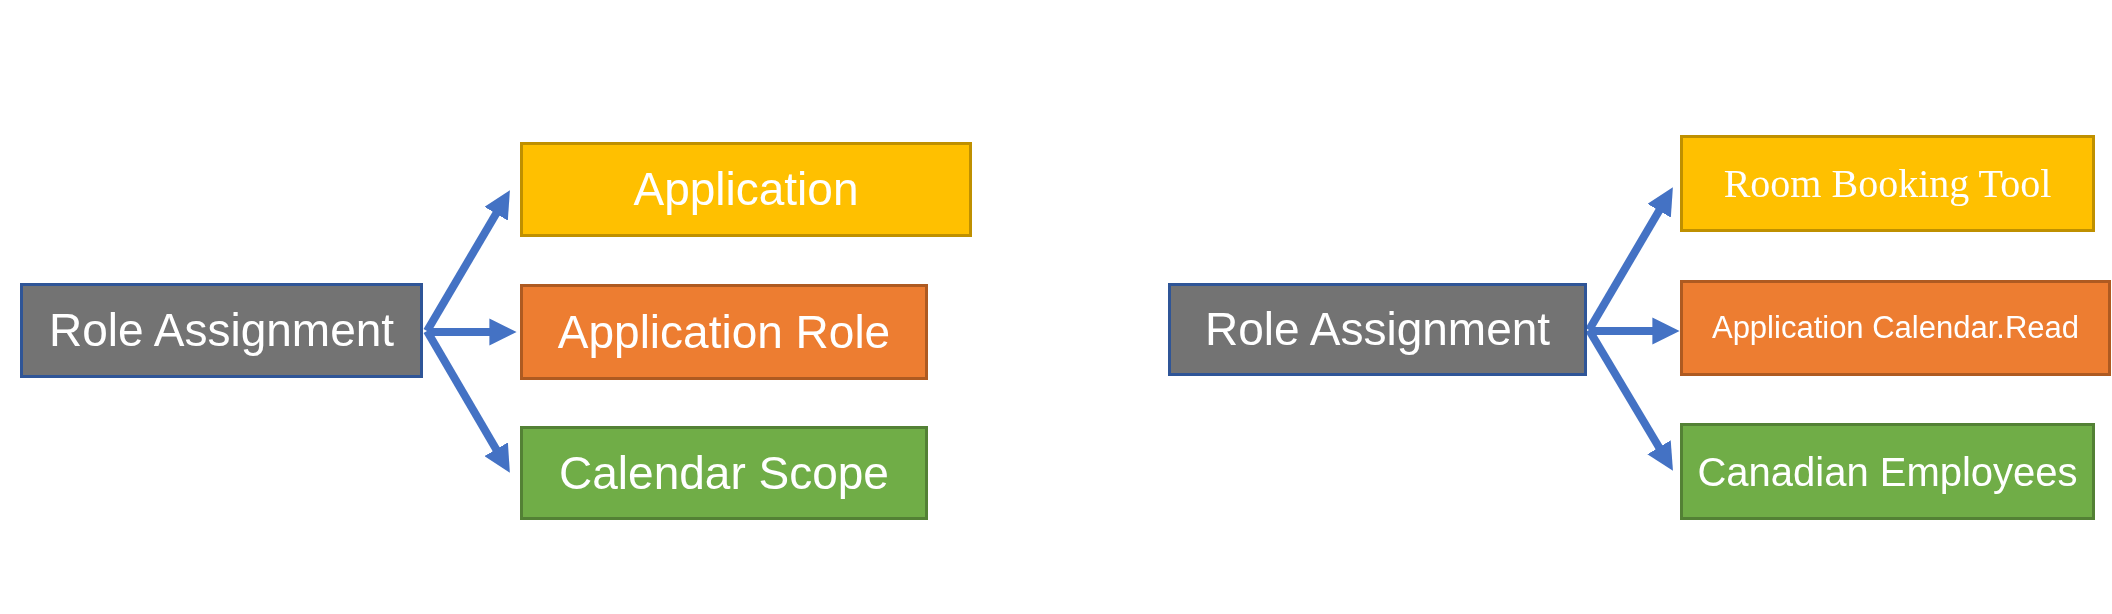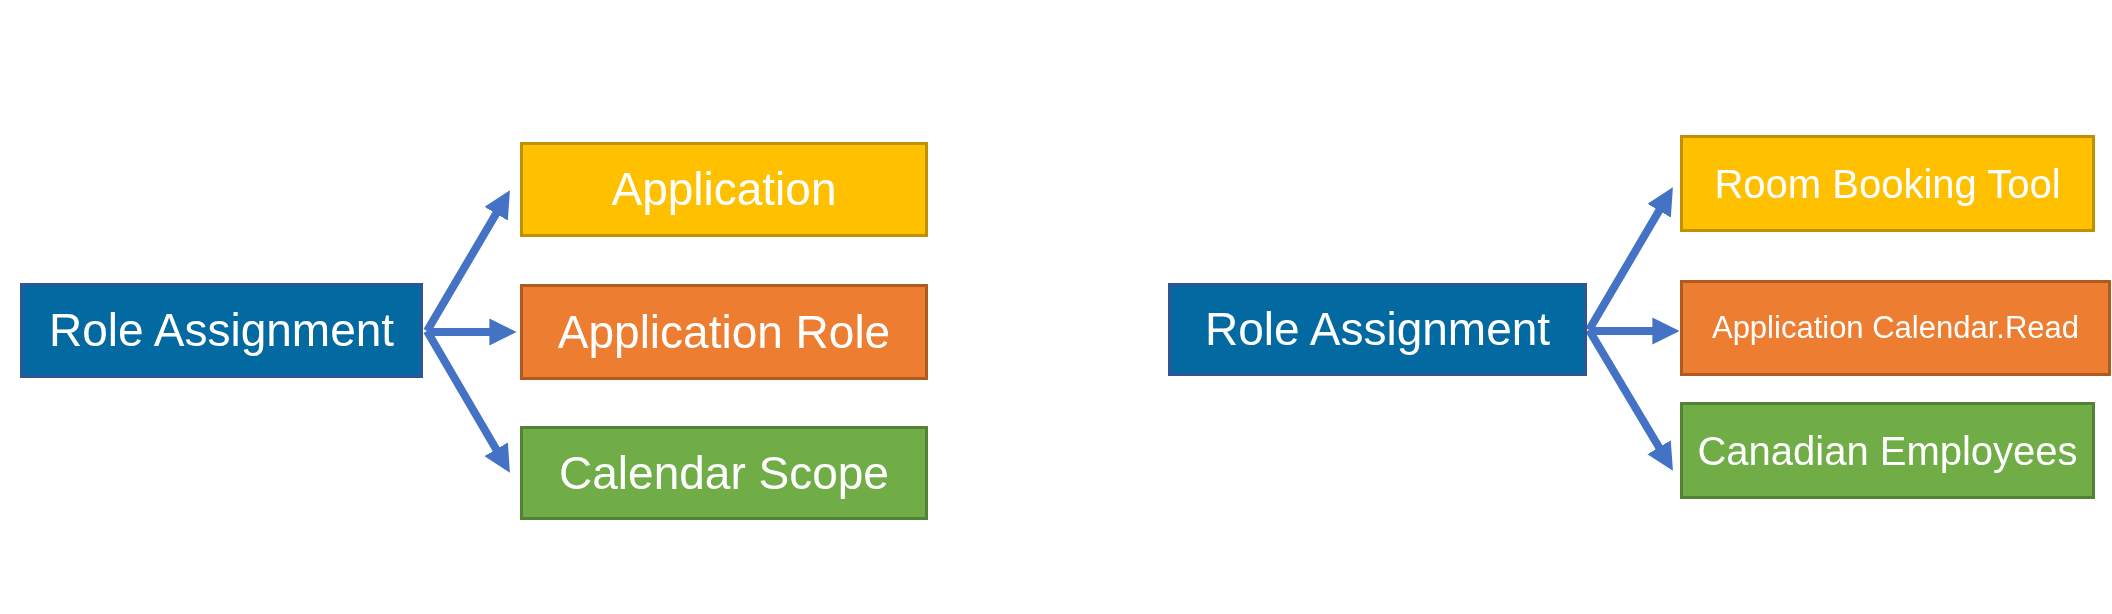--- a/index.html
+++ b/index.html
@@ -27,36 +27,36 @@
     position: absolute;
     box-sizing: border-box;
     display: flex;
     align-items: center;
     justify-content: center;
     text-align: center;
     color: #ffffff;
     line-height: 1.1;
     white-space: nowrap;
   }
-  .node-blue   { background: #0369a1; border: 3px solid #2F5597; }
+  .node-blue   { background: #737373; border: 3px solid #2F5597; }
   .node-yellow { background: #FFC000; border: 3px solid #BF9000; }
   .node-orange { background: #ED7D31; border: 3px solid #AE5A21; }
   .node-green  { background: #70AD47; border: 3px solid #538135; }
 
   
   #d1-root { left: 20px;   top: 283px; width: 403px; height: 95px; font-size: 46px; }
-  #d1-c0   { left: 520px;  top: 142px; width: 408px; height: 95px; font-size: 46px; }
+  #d1-c0   { left: 520px;  top: 142px; width: 452px; height: 95px; font-size: 46px; }
   #d1-c1   { left: 520px;  top: 284px; width: 408px; height: 96px; font-size: 46px; }
   #d1-c2   { left: 520px;  top: 426px; width: 408px; height: 94px; font-size: 46px; }
 
   
   #d2-root { left: 1168px; top: 283px; width: 419px; height: 93px; font-size: 46px; }
-  #d2-c0   { left: 1680px; top: 135px; width: 415px; height: 97px; font-size: 40px; }
+  #d2-c0   { left: 1680px; top: 135px; width: 415px; height: 97px; font-size: 40px; font-family: Liberation Serif, serif; }
   #d2-c1   { left: 1680px; top: 280px; width: 431px; height: 96px; font-size: 31px; }
-  #d2-c2   { left: 1680px; top: 402px; width: 415px; height: 97px; font-size: 40px; }
+  #d2-c2   { left: 1680px; top: 423px; width: 415px; height: 97px; font-size: 40px; }
 </style>
 </head>
 <body>
 
 <div class="canvas">
 
   <svg class="arrow-layer" width="2112" height="614" viewBox="0 0 2112 614" xmlns="http://www.w3.org/2000/svg">
     <defs>
       <marker id="ah" viewBox="0 0 10 10" refX="5" refY="5" markerWidth="3.4" markerHeight="3.4" orient="auto-start-reverse">
         <path d="M0,0 L10,5 L0,10 z" fill="#4472C4"></path>

